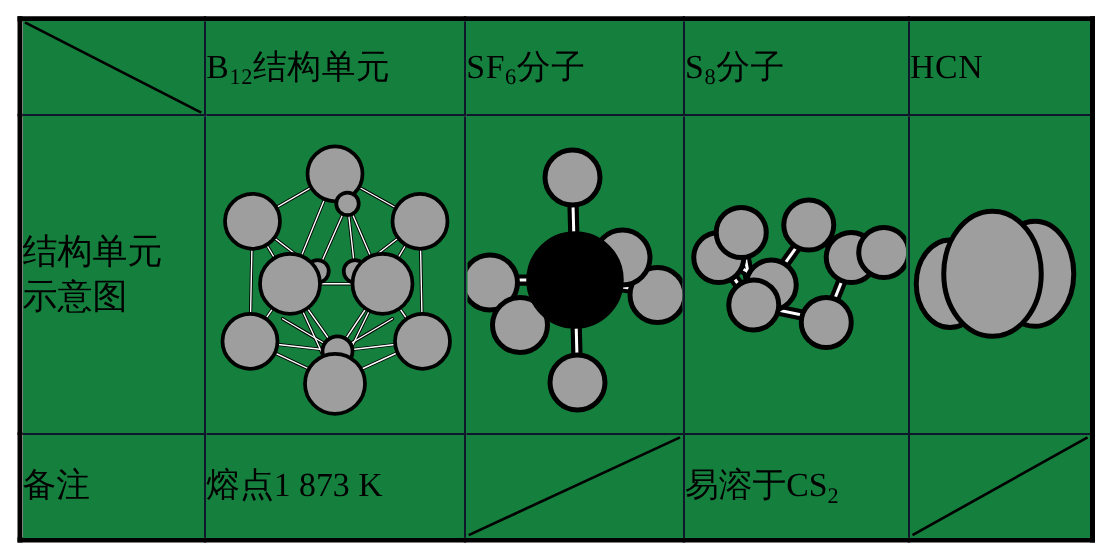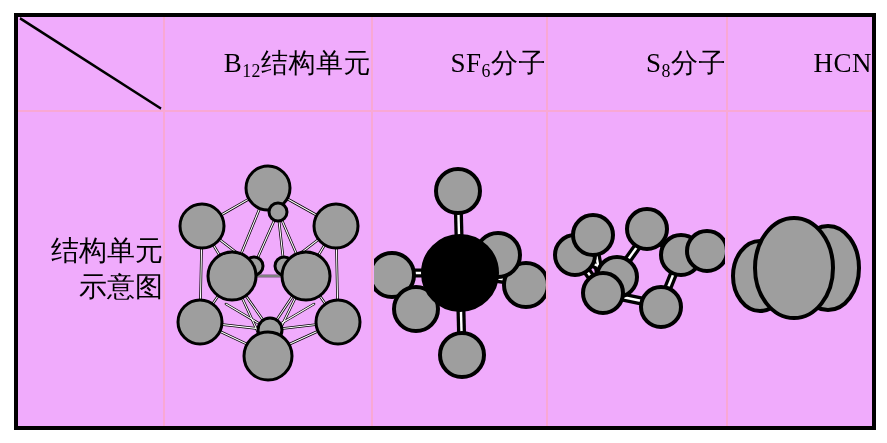--- a/index.html
+++ b/index.html
@@ -27,27 +27,27 @@
     left: 14px;
     top: 13px;
     width: 858px;
     height: 417px;
     border-collapse: collapse;
     table-layout: fixed;
     border: 4px solid #000000;
     background: #ffffff;
   }
   #struct-table td {
-    border: 2px solid #f9a8d4;
+    border: 2px solid #0f172a;
     padding: 0;
     margin: 0;
-    text-align: right;
+    text-align: left;
     vertical-align: middle;
     position: relative;
-    background: #f0abfc;
+    background: #15803d;
   }
 
   
   .col-label { width: 148px; }
   .col-b12   { width: 208px; }
   .col-sf6   { width: 175px; }
   .col-s8    { width: 180px; }
   .col-hcn   { width: 147px; }
 
   
@@ -271,16 +271,42 @@
         <svg class="mol" width="144" height="150" viewBox="0 0 144 150">
           <g stroke="#000" stroke-width="4">
             <ellipse cx="32" cy="82" rx="27" ry="35" fill="#9e9e9e"></ellipse>
             <ellipse cx="100" cy="74" rx="31" ry="42" fill="#9e9e9e"></ellipse>
             <ellipse cx="66" cy="74" rx="39" ry="50" fill="#9e9e9e"></ellipse>
           </g>
         </svg>
       </td>
     </tr>
 
+    <tr class="row-note">
+
+      <td>
+        <span class="note-text">备注</span>
+      </td>
+
+      <td>
+        <span class="note-text"><span>熔点1 873 K</span><sub></sub></span>
+      </td>
+
+      <td>
+        <svg class="slash" viewBox="0 0 175 85" preserveAspectRatio="none">
+          <line x1="2" y1="83" x2="173" y2="2" stroke="#000" stroke-width="2.2"></line>
+        </svg>
+      </td>
+
+      <td>
+        <span class="note-text"><span>易溶于CS</span><sub>2</sub></span>
+      </td>
+
+      <td>
+        <svg class="slash" viewBox="0 0 147 85" preserveAspectRatio="none">
+          <line x1="2" y1="83" x2="145" y2="2" stroke="#000" stroke-width="2.2"></line>
+        </svg>
+      </td>
+    </tr>
   </tbody>
     </table>
 
 </div>
 
 </body></html>

